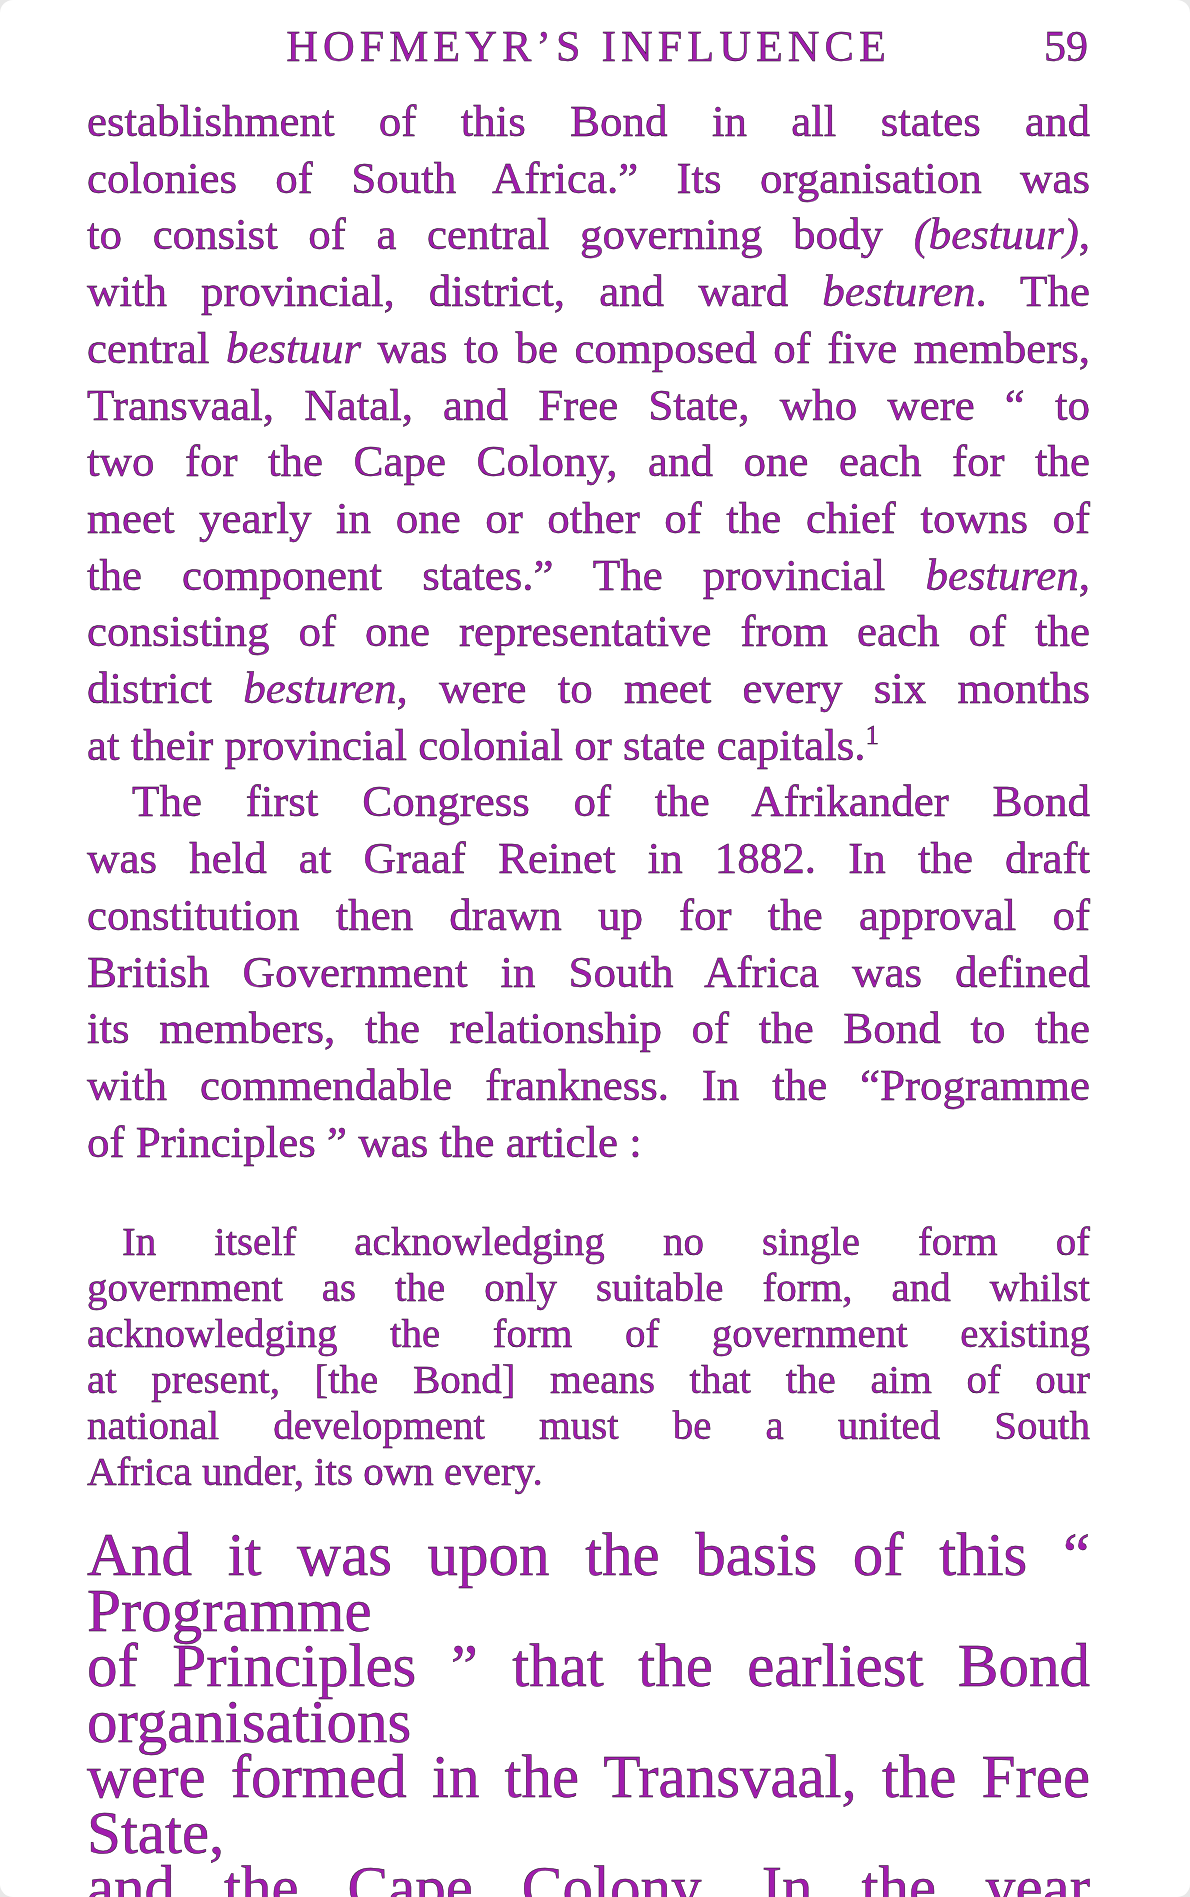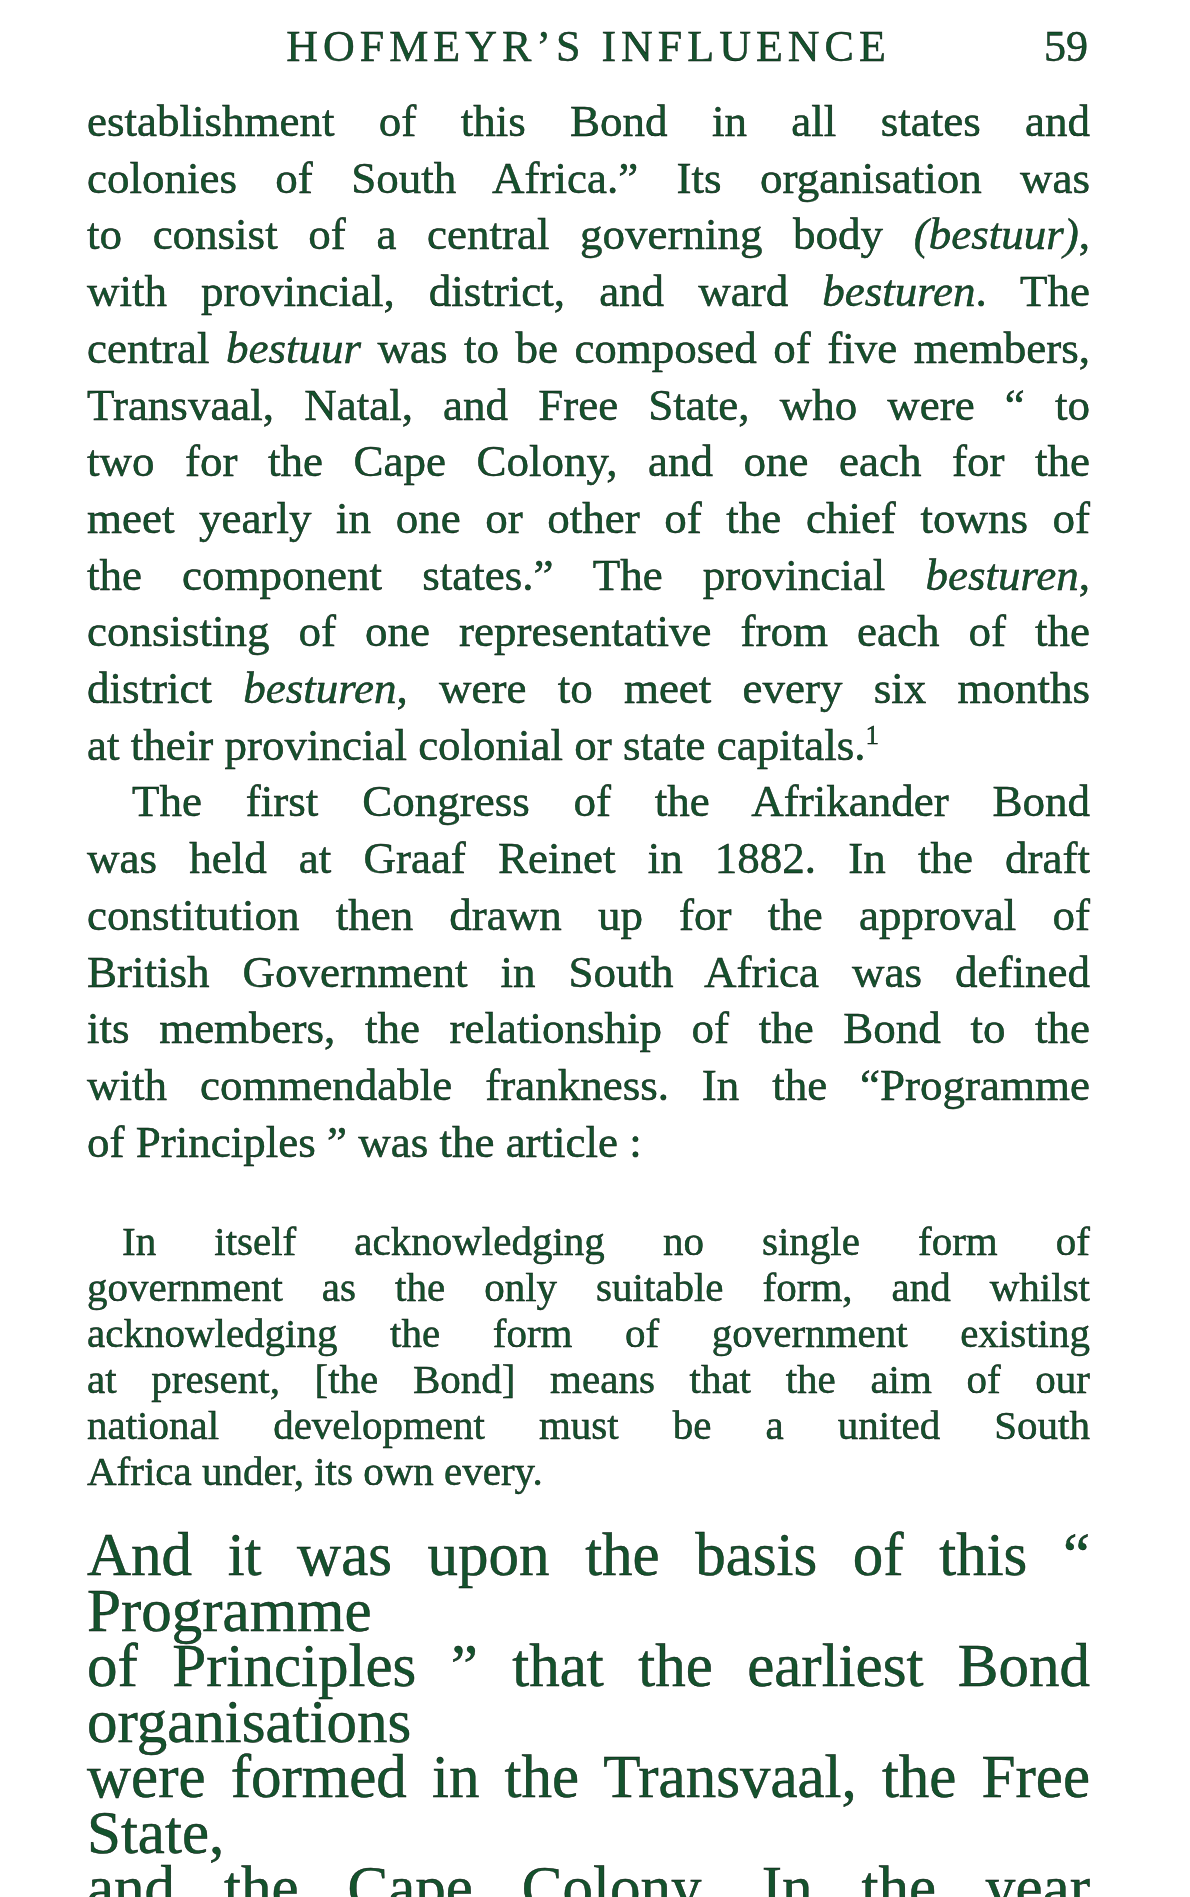--- a/index.html
+++ b/index.html
@@ -1,22 +1,23 @@
 <!DOCTYPE html>
 <html><head>
 <meta charset="utf-8">
 <style>
   html,body{margin:0;padding:0;background:#e8e8e8;}
   .page{
     position:relative;
     width:1190px;height:1897px;
     background:#ffffff;
     font-family:"Liberation Serif", serif;
-    color:#14532d;
+    color:#a21caf;
     overflow:hidden;
+    border-radius:13px;
     -webkit-text-stroke:0.45px #0a0a0a;
   }
   .running-header{
     position:absolute;top:24px;left:87px;width:1003px;height:46px;
     font-size:44px;line-height:46px;
   }
   .header-title{
     display:block;text-align:center;letter-spacing:5px;
   }
   .page-number{

